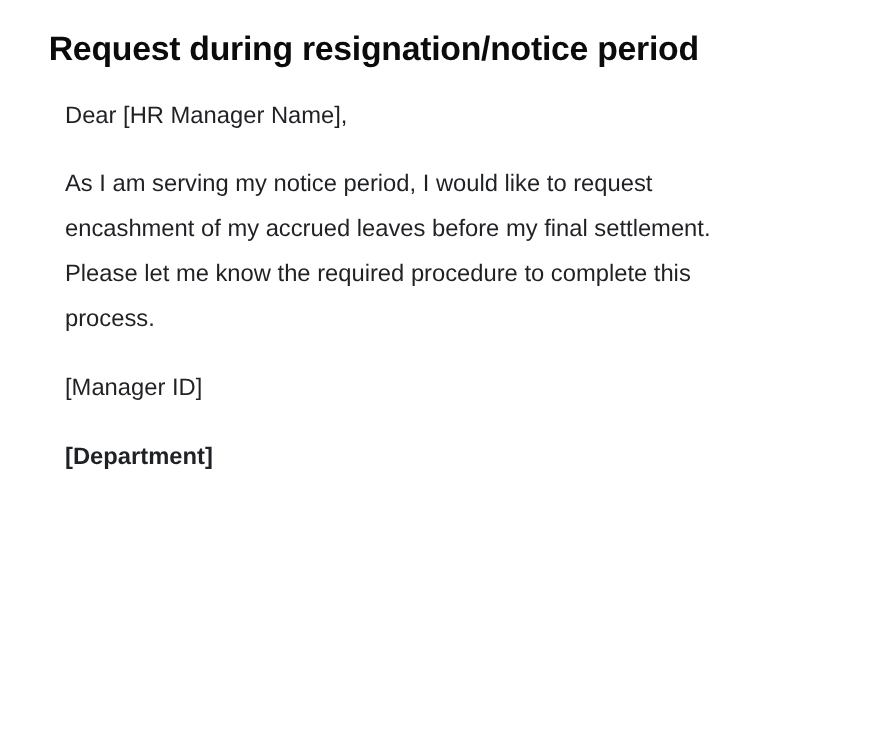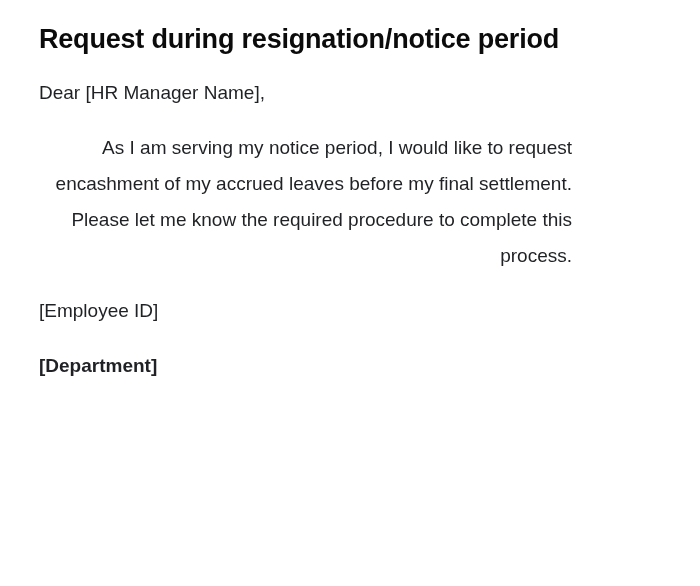--- a/index.html
+++ b/index.html
@@ -35,46 +35,45 @@
     color: #0b0b0b;
     letter-spacing: -0.2px;
     margin: 0 0 19px 0;
     white-space: nowrap;
   }
   .para {
     font-family: "Liberation Sans", sans-serif;
     font-size: 19px;
     line-height: 36px;
     color: #1f2124;
-    margin: 0 0 19px 0;
+    margin: 0 0 19px 13px;
     max-width: 600px;
     font-weight: 400;
   }
   .para:last-child {
     margin-bottom: 0;
     font-weight: bold;
   }
   .para.tight {
     max-width: 596px;
-    text-align: right;
   }
 </style>
 </head>
 <body>
 
 <div class="page">
   <div class="doc-body">
 
     <h1 class="doc-title">Request during resignation/notice period</h1>
 
     <p class="para">Dear [HR Manager Name],</p>
 
     <p class="para tight">As I am serving my notice period, I would like to request encashment of my accrued leaves before my final settlement. Please let me know the required procedure to complete this process.</p>
 
 
 
 
-    <p class="para">[Employee ID]</p>
+    <p class="para">[Manager ID]</p>
 
     <p class="para">[Department]</p>
 
   </div>
 </div>
 
 </body></html>

